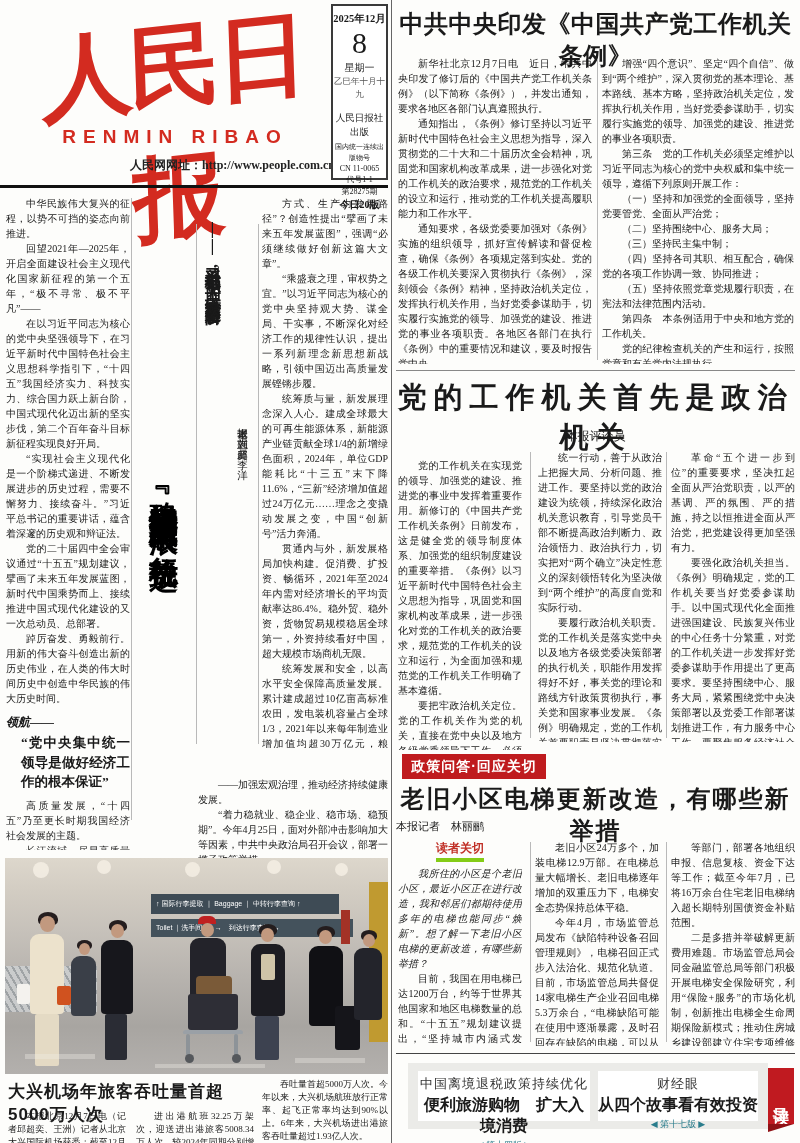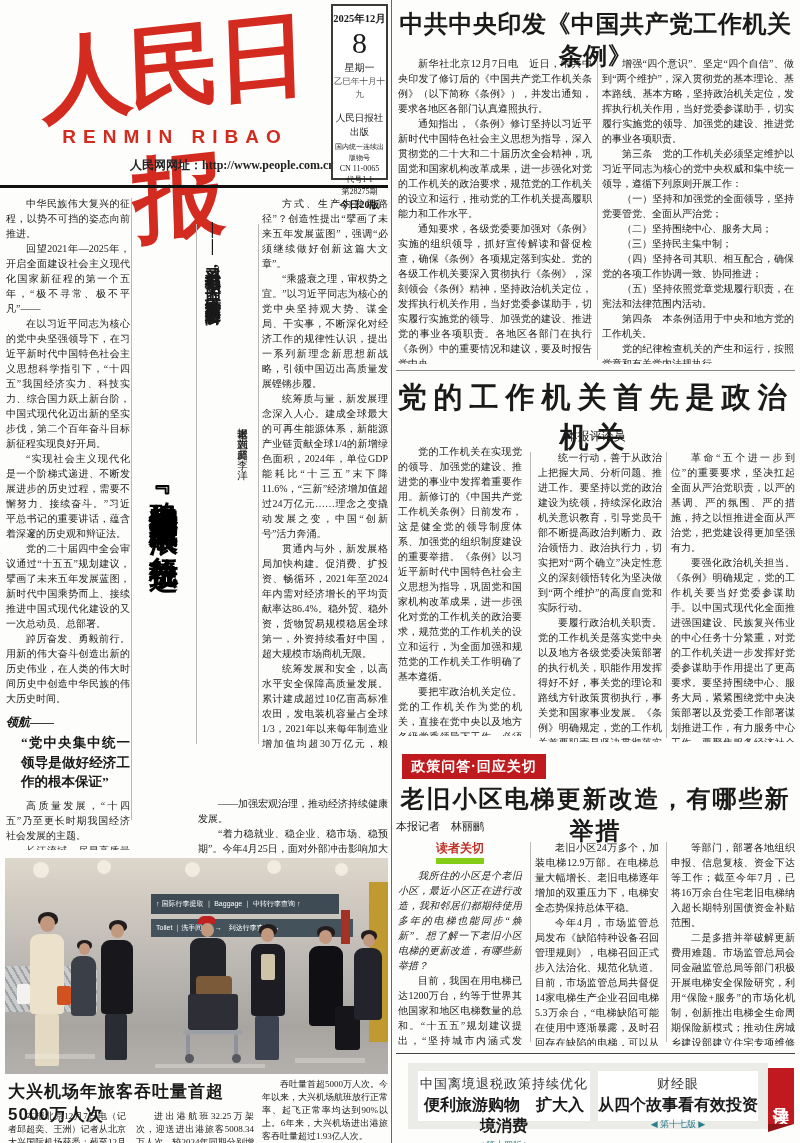--- a/index.html
+++ b/index.html
@@ -31,21 +31,21 @@
   .lead-label{font-size:12px;font-weight:bold;font-style:italic;margin:8px 0 2px;}
   .lead-quote{font-size:13.5px;font-weight:bold;line-height:1.45;margin-bottom:6px;margin-left:15px;}
   .f-vhead{left:133px;top:200px;width:62px;height:620px;writing-mode:vertical-rl;
      font-family:"Liberation Sans",sans-serif;font-weight:bold;font-size:29px;line-height:62px;
      letter-spacing:2px;text-align:center;color:#000;}
   .f-vsub{left:199px;top:222px;width:28px;height:520px;writing-mode:vertical-rl;
      font-weight:bold;font-size:16px;line-height:28px;letter-spacing:1px;}
   .f-vby{left:231px;top:420px;width:22px;height:260px;writing-mode:vertical-rl;
      font-size:10.5px;line-height:22px;color:#222;}
   .f-col2{left:262px;top:196px;width:126px;height:552px;font-size:10px;}
-  .f-bottom{left:198px;top:796px;width:190px;height:98px;font-size:10px;}
+  .f-bottom{left:198px;top:777px;width:190px;height:98px;font-size:10px;}
   .crule{width:1px;background:#b9b9b9;}
   
   .photo{left:5px;top:858px;width:383px;height:216px;overflow:hidden;
      background:linear-gradient(#ddd7cc 0%,#d2ccc2 16%,#c6c1ba 34%,#b7b3ae 55%,#a8a5a1 78%,#b3b0ad 100%);}
   .plight{position:absolute;border-radius:50%;background:#f4efe4;opacity:.85;}
   .sign{position:absolute;color:#fff;font-family:"Liberation Sans",sans-serif;
      white-space:nowrap;overflow:hidden;}
   .sign1{left:146px;top:36px;width:178px;height:20px;background:#3e4b55;font-size:7px;line-height:20px;padding:0 5px;}
   .sign2{left:146px;top:61px;width:192px;height:18px;background:#44525c;font-size:7px;line-height:18px;padding:0 5px;}
   .pillar{left:364px;top:24px;width:19px;height:160px;background:#c09a30;position:absolute;}
@@ -70,21 +70,21 @@
      font-weight:bold;font-size:29px;letter-spacing:7px;}
   .c-byline{left:396px;top:428px;width:399px;text-align:center;font-size:12px;}
   .ccol{font-size:10px;}
   .tagbox{left:402px;top:754px;width:144px;height:25px;background:#bf1b1e;color:#fff;
      font-family:"Liberation Sans",sans-serif;font-weight:bold;font-size:14px;line-height:25px;text-align:center;letter-spacing:1px;}
   .e-headline{left:396px;top:783px;width:399px;text-align:center;font-family:"Liberation Sans",sans-serif;
      font-weight:bold;font-size:24px;letter-spacing:2px;}
   .e-byline{left:396px;top:819px;width:399px;font-size:11px;}
   .reader-wrap{text-align:center;margin-bottom:4px;}
   .reader-label{display:inline-block;color:#c03027;font-weight:bold;font-size:12px;
-     border-bottom:6px solid #84cc16;padding-bottom:1px;}
+     border-bottom:4px solid #84cc16;padding-bottom:1px;}
   .reader-q{font-style:italic;}
   
   .footbox{left:408px;top:1063px;width:360px;height:66px;background:#ebebe8;}
   .card{position:absolute;background:#fff;text-align:center;padding-top:4px;box-sizing:border-box;}
   .card-hd{font-size:13px;color:#333;letter-spacing:1px;}
   .card-title{font-family:"Liberation Sans",sans-serif;font-weight:bold;font-size:16px;margin-top:2px;}
   .card-page{font-size:9px;color:#2b7d8c;margin-top:2px;}
   .daodu{left:768px;top:1068px;width:26px;height:56px;background:#c01a20;color:#fff;
      writing-mode:vertical-rl;text-align:center;font-family:"Liberation Sans",sans-serif;
      font-weight:bold;font-size:16px;line-height:26px;letter-spacing:2px;}
@@ -250,21 +250,21 @@
         <p>（五）坚持依照党章党规履行职责，在宪法和法律范围内活动。</p>
         <p>第四条　本条例适用于中央和地方党的工作机关。</p>
         <p>党的纪律检查机关的产生和运行，按照党章和有关党内法规执行。</p>
       </div>
 
   </div>
   <div class="abs hrule" style="left:396px;top:370px;width:399px;"></div>
 
   <div class="abs c-headline">党的工作机关首先是政治机关</div>
   <div class="abs c-byline">本报评论员</div>
-  <div class="abs ccol jtext" style="left:398px;top:444px;width:124px;height:292px;">
+  <div class="abs ccol jtext" style="left:398px;top:458px;width:124px;height:292px;">
       <p>党的工作机关在实现党的领导、加强党的建设、推进党的事业中发挥着重要作用。新修订的《中国共产党工作机关条例》日前发布，这是健全党的领导制度体系、加强党的组织制度建设的重要举措。《条例》以习近平新时代中国特色社会主义思想为指导，巩固党和国家机构改革成果，进一步强化对党的工作机关的政治要求，规范党的工作机关的设立和运行，为全面加强和规范党的工作机关工作明确了基本遵循。</p>
       <p>要把牢政治机关定位。党的工作机关作为党的机关，直接在党中央以及地方各级党委领导下工作，必须旗帜鲜明讲政治，增强“四个意识”、坚定“四个自信”、做到“两个维护”，充分彰显政治机关本色。要按照《条例》要求，把坚定维护以习近平同志为核心的党中央权威和集中统一领导作为履行职责、开展工作的根本政治原则，严守政治纪律和政治规矩，始终在思想上政治上行动上同党中央保持高度一致。</p>
     </div>
   <div class="abs crule" style="left:530px;top:452px;height:286px;"></div>
   <div class="abs ccol jtext" style="left:538px;top:450px;width:124px;height:292px;">
       <p>统一行动，善于从政治上把握大局、分析问题、推进工作。要坚持以党的政治建设为统领，持续深化政治机关意识教育，引导党员干部不断提高政治判断力、政治领悟力、政治执行力，切实把对“两个确立”决定性意义的深刻领悟转化为坚决做到“两个维护”的高度自觉和实际行动。</p>
       <p>要履行政治机关职责。党的工作机关是落实党中央以及地方各级党委决策部署的执行机关，职能作用发挥得好不好，事关党的理论和路线方针政策贯彻执行，事关党和国家事业发展。《条例》明确规定，党的工作机关首要职责是坚决贯彻落实党中央决策部署，确保党中央令行禁止。要深刻领会《条例》精神，提高政治站位，增强抓落实的自觉性、主动性。</p>
     </div>
   <div class="abs crule" style="left:666px;top:452px;height:286px;"></div>
   <div class="abs ccol jtext" style="left:671px;top:450px;width:124px;height:292px;">

